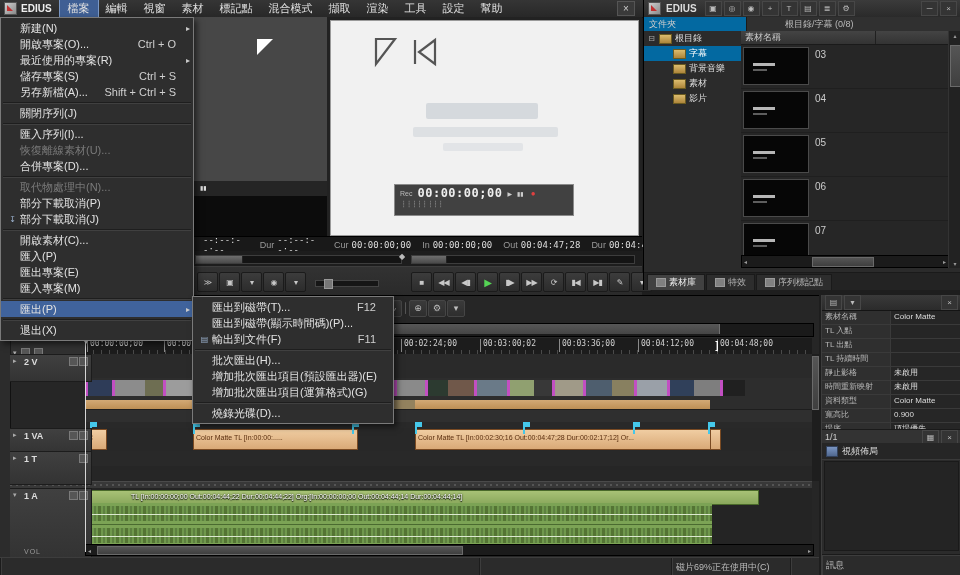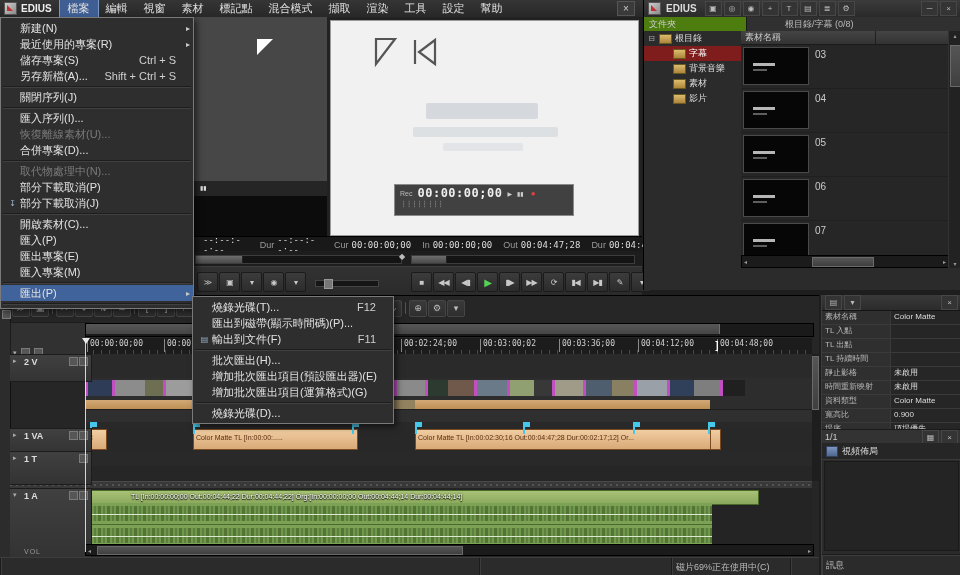--- a/index.html
+++ b/index.html
@@ -47,28 +47,28 @@
   .tgroup{position:absolute;top:5px;display:flex}
   .tbtn{min-width:19px;height:18px;display:flex;align-items:center;justify-content:center;font-size:8px;color:#c8c8c8;background:linear-gradient(#3c3c3c,#2c2c2c);border:1px solid #1b1b1b;border-radius:2px;margin-right:1px;letter-spacing:-1px}
   .tbtn.green{color:#55d455;font-size:10px}
   .zslider{position:absolute;left:122px;top:13px;width:62px;height:5px;background:#161616;border:1px solid #444}
   .zthumb{position:absolute;left:8px;top:-2px;width:7px;height:8px;background:#777;border:1px solid #999}
   
   .btitle{display:flex;align-items:center;height:17px;background:linear-gradient(#3b3b3b,#2a2a2a);border-bottom:1px solid #141414;padding:0 4px;gap:2px}
   .btitle .t{font-weight:bold;font-size:10px;margin:0 6px 0 3px}
   .tbi{width:15px;height:13px;display:flex;align-items:center;justify-content:center;font-size:8px;color:#bbb;background:#343434;border:1px solid #474747;flex:none}
   .bsub{display:flex;align-items:center;font-size:9px;background:#303030;border-bottom:1px solid #1a1a1a}
-  .bfold-h{width:97px;height:100%;display:flex;align-items:center;padding-left:5px;color:#ccc;border-right:1px solid #1a1a1a;background:#4d7c0f}
+  .bfold-h{width:97px;height:100%;display:flex;align-items:center;padding-left:5px;color:#ccc;border-right:1px solid #1a1a1a;background:#0369a1}
   .bpath{margin-left:38px;color:#bbb}
   .btree{background:#2b2b2b;border-right:1px solid #1a1a1a;overflow:hidden}
   .trow{display:flex;align-items:center;height:15px;padding-left:17px;font-size:9px;color:#ddd;gap:3px;white-space:nowrap}
   .trow.root{padding-left:3px}
   .texp{width:9px;font-size:8px;color:#aaa;text-align:center}
   .tfold{width:11px;height:8px;background:linear-gradient(#dcbc6e,#ad853a);border:1px solid #6a5a20;flex:none}
-  .trow.selected{background:#7f1d1d;color:#fff}
+  .trow.selected{background:#0369a1;color:#fff}
   .blist{background:#262626;overflow:hidden}
   .blhead{display:flex;height:13px;background:linear-gradient(#444,#333);border-bottom:1px solid #1a1a1a;font-size:9px;color:#ccc}
   .blhead .c1{width:130px;padding-left:4px;border-right:1px solid #202020}
   .brow{display:flex;height:41px;border-bottom:1px solid #1f1f1f;padding:2px 2px 0}
   .bthumb{width:64px;height:36px;background:#060606;border:1px solid #4a4a4a;position:relative;flex:none}
   .bthumb::after{content:"";position:absolute;left:9px;top:15px;width:22px;height:3px;background:#d6d6d6;opacity:.85}
   .bthumb::before{content:"";position:absolute;left:9px;top:21px;width:14px;height:2px;background:#9a9a9a;opacity:.6}
   .bnum{margin:2px 0 0 6px;font-size:10px;color:#ccc}
   .scrollv{background:#222;border-left:1px solid #333;font-size:6px;color:#999;text-align:center}
   .scrollh{background:#1b1b1b;border:1px solid #000;position:absolute;display:flex;align-items:center;font-size:6px;color:#999}
@@ -331,20 +331,37 @@
         <span style="margin-left:2px">◂</span>
           <span class="scrthumb" style="left:70px;top:1px;width:60px;height:8px"></span>
           <span style="margin-left:auto;margin-right:2px">▸</span>
       </div>
     </div>
     <div class="scrollv abs" style="right:0;top:31px;width:12px;bottom:22px">
       <div style="padding-top:1px">▴</div>
       <div class="scrthumb" style="left:1px;top:14px;width:9px;height:40px"></div>
       <div style="position:absolute;bottom:1px;left:0;right:0">▾</div>
     </div>
+    <div class="btabs">
+
+        <span class="btab active">
+          <span class="btab-ic"></span>
+          <span>素材庫</span>
+        </span>
+
+        <span class="btab">
+          <span class="btab-ic"></span>
+          <span>特效</span>
+        </span>
+
+        <span class="btab">
+          <span class="btab-ic"></span>
+          <span>序列標記點</span>
+        </span>
+      </div>
   </div>
 
   <div id="tl" class="abs" style="left:0;top:295px;width:819px;height:280px">
     <div class="abs" style="left:0;top:0;width:10px;height:280px;background:#2c2c2c;border-right:1px solid #111">
       <span class="dotbtn" style="position:absolute;left:1px;top:4px"></span>
       <span class="dotbtn" style="position:absolute;left:1px;top:14px"></span>
     </div>
     <div class="ttool abs" style="left:10px;top:3px;right:2px;height:18px">
 
     <span class="ttbtn">≫</span>
@@ -607,20 +624,26 @@
 
   <div class="menu" style="left:0;top:17px;width:192px">
 
       <div class="mi">
         <span class="mi-ic"></span>
         <span class="mi-label">新建(N)</span>
         <span class="mi-short"></span>
         <span class="mi-arrow">▸</span>
       </div>
 
+      <div class="mi">
+        <span class="mi-ic"></span>
+        <span class="mi-label">開啟專案(O)...</span>
+        <span class="mi-short">Ctrl + O</span>
+        <span class="mi-arrow"></span>
+      </div>
 
       <div class="mi">
         <span class="mi-ic"></span>
         <span class="mi-label">最近使用的專案(R)</span>
         <span class="mi-short"></span>
         <span class="mi-arrow">▸</span>
       </div>
 
       <div class="mi">
         <span class="mi-ic"></span>
@@ -755,27 +778,33 @@
         <span class="mi-arrow">▸</span>
       </div>
 
       <div class="mi sep">
         
         
         
         
       </div>
 
+      <div class="mi">
+        <span class="mi-ic"></span>
+        <span class="mi-label">退出(X)</span>
+        <span class="mi-short"></span>
+        <span class="mi-arrow"></span>
+      </div>
     </div>
 
   <div class="menu" style="left:192px;top:296px;width:200px;z-index:60">
 
       <div class="mi">
         <span class="mi-ic"></span>
-        <span class="mi-label">燒錄光碟(T)...</span>
+        <span class="mi-label">匯出到磁帶(T)...</span>
         <span class="mi-short">F12</span>
       </div>
 
       <div class="mi">
         <span class="mi-ic"></span>
         <span class="mi-label">匯出到磁帶(顯示時間碼)(P)...</span>
         <span class="mi-short"></span>
       </div>
 
       <div class="mi">

